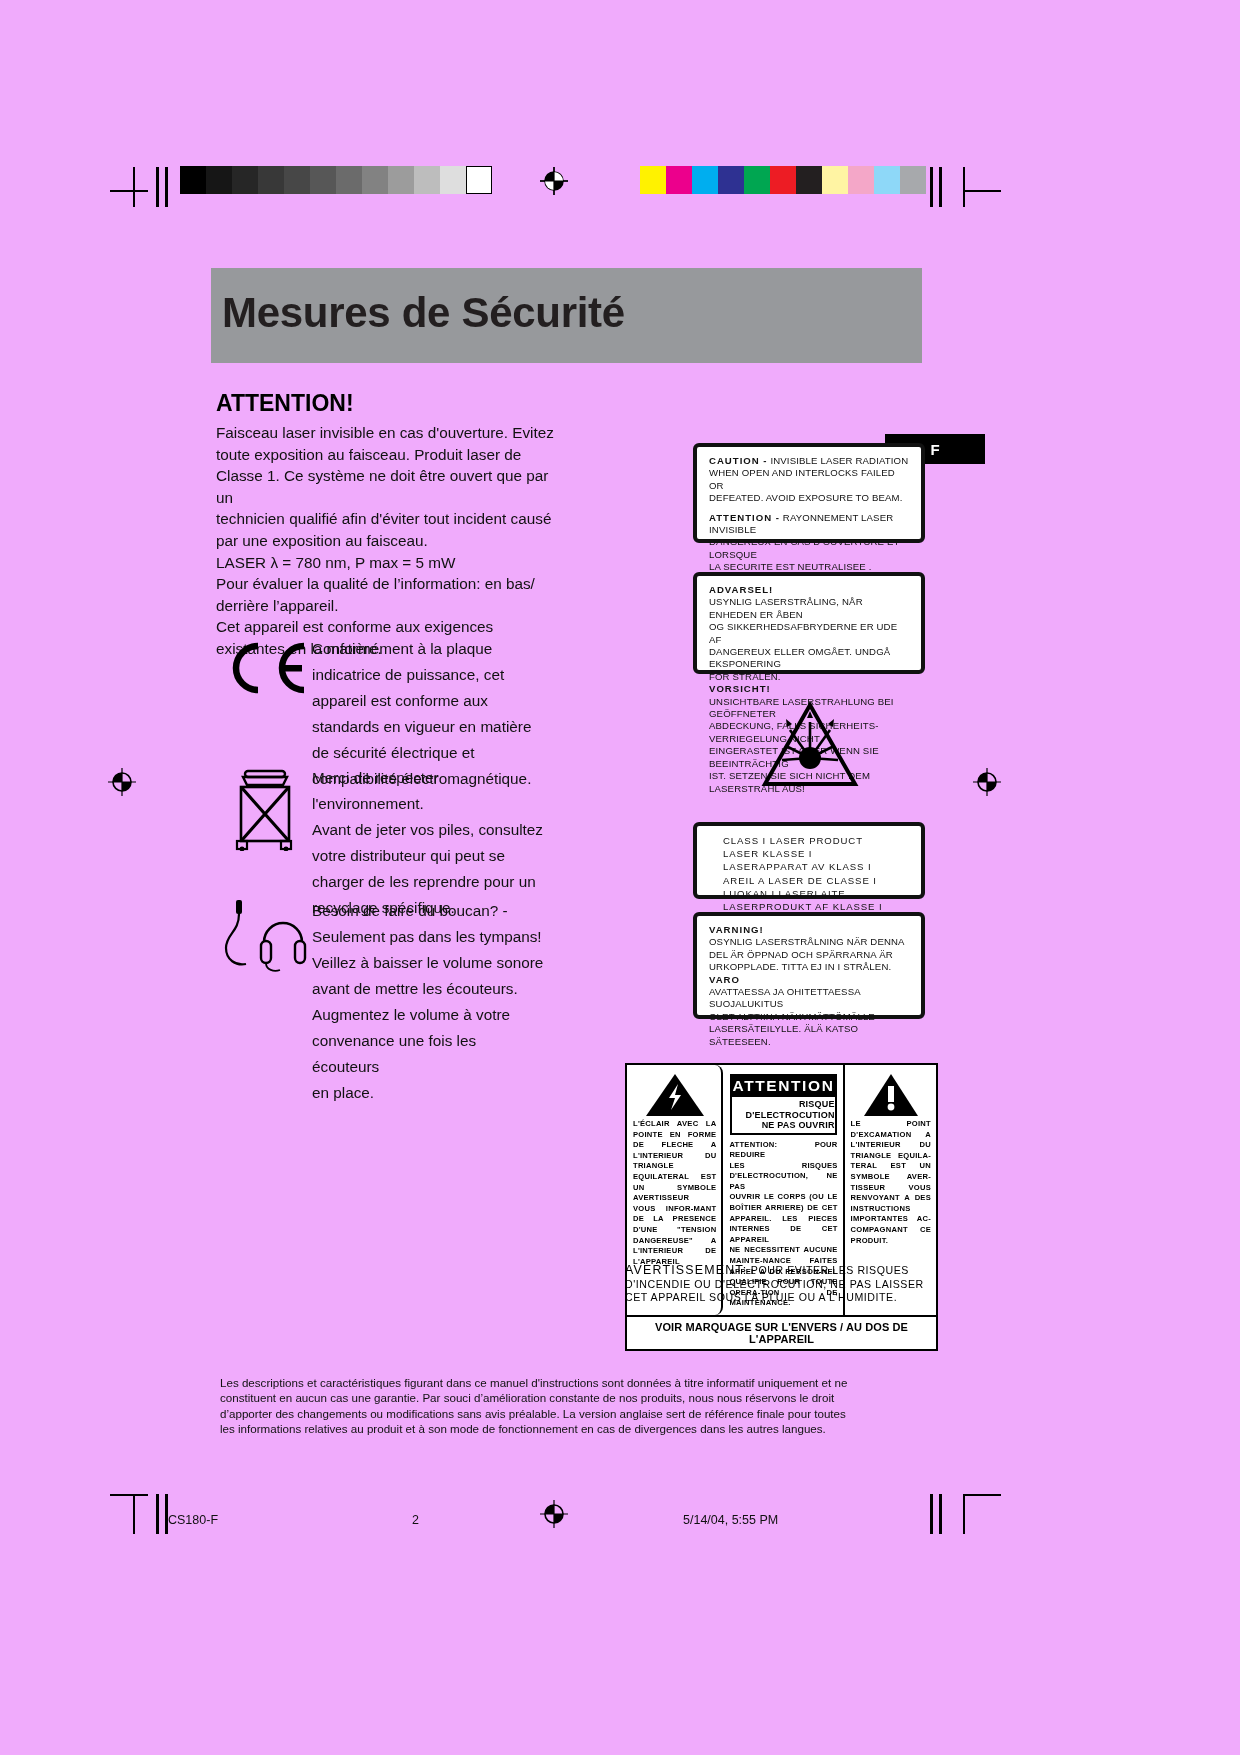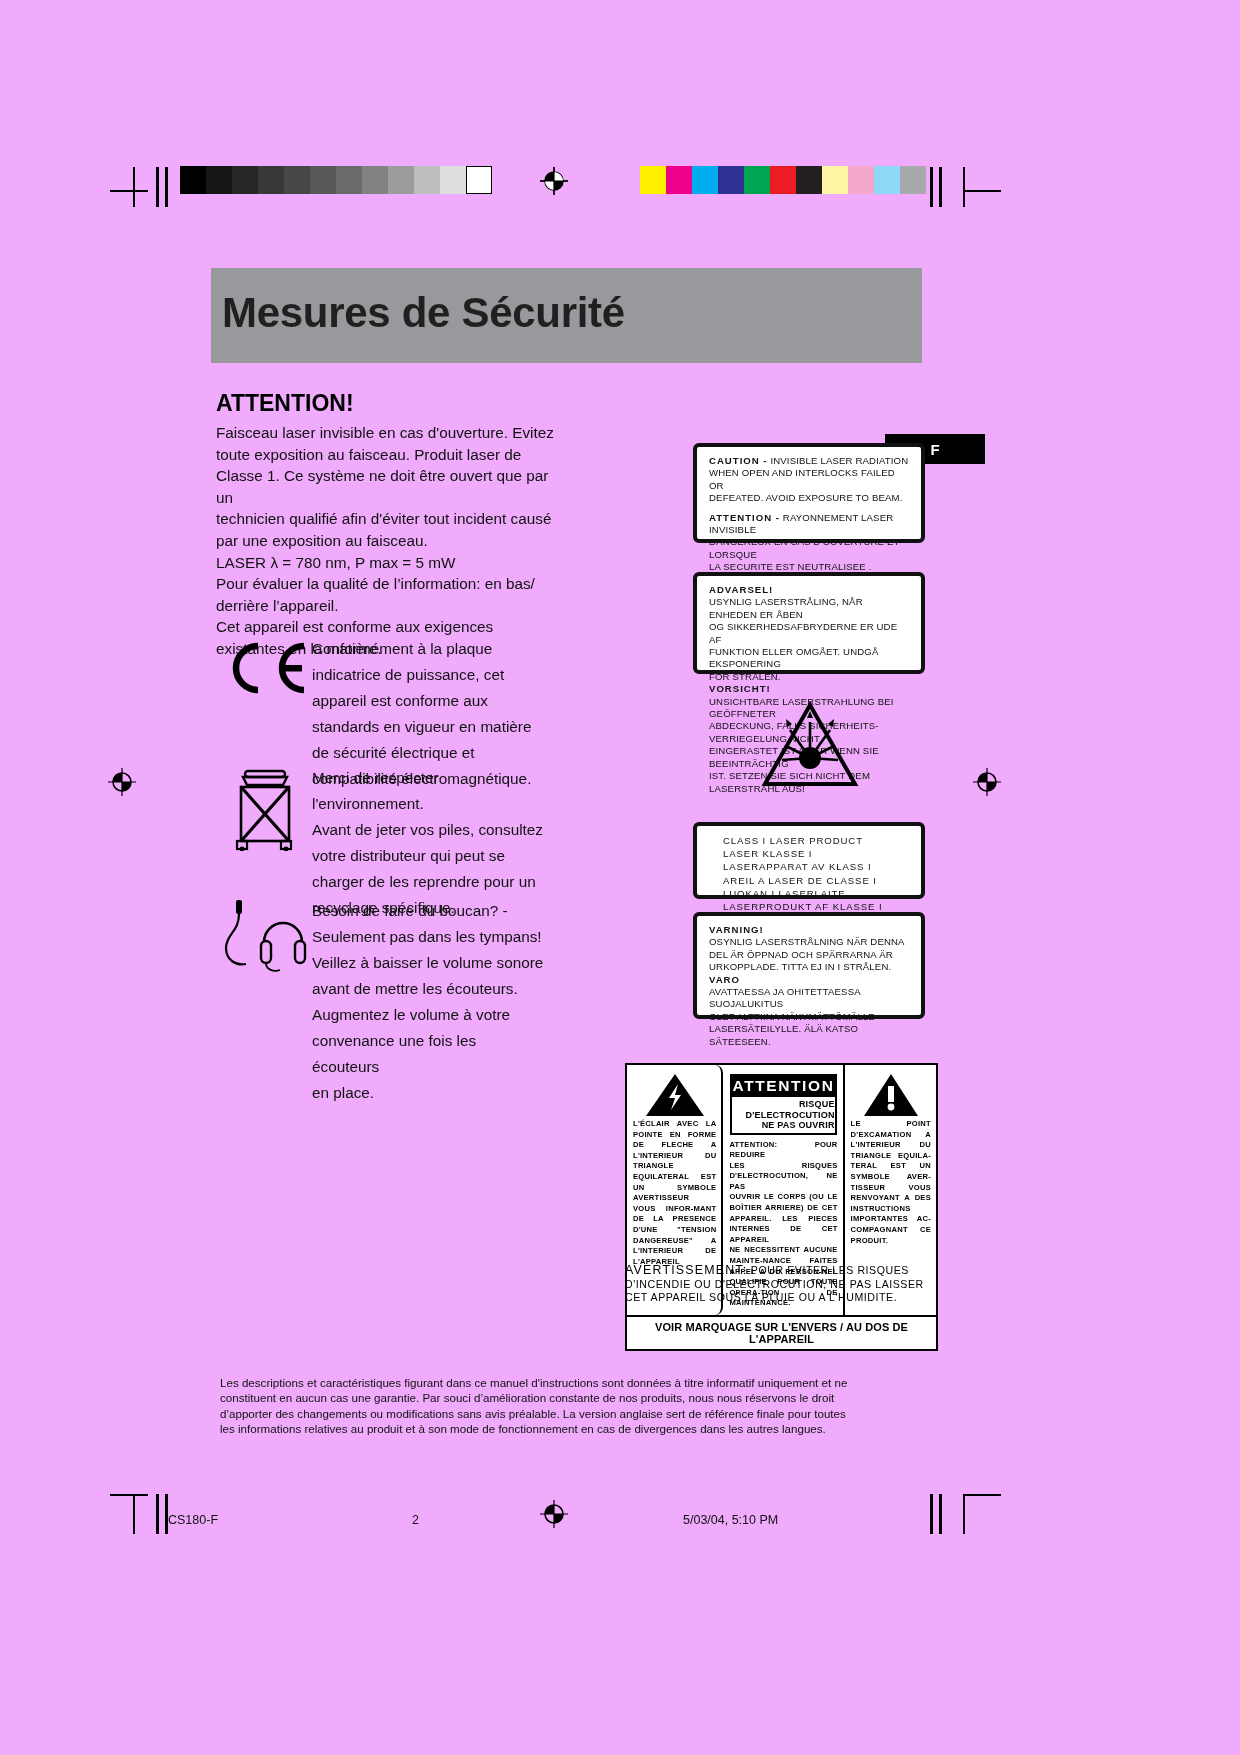--- a/index.html
+++ b/index.html
@@ -431,21 +431,21 @@
 DANGEREUX EN CAS D’OUVERTURE ET LORSQUE
 LA SECURITE EST NEUTRALISEE .
 EXPOSITION DANGEREUSE AU FAISCEAU.</span></p>
     </div>
   </div>
 
   <div class="rbox box-advarsel">
     <div class="inner">
       <p><b>ADVARSEL!</b><br><span>USYNLIG LASERSTRÅLING, NÅR ENHEDEN ER ÅBEN
 OG SIKKERHEDSAFBRYDERNE ER UDE AF
-FUNKTION ELLER OMGÅET. UNDGÅ EKSPONERING
+DANGEREUX ELLER OMGÅET. UNDGÅ EKSPONERING
 FOR STRÅLEN.</span></p>
       <p><b>VORSICHT!</b><br><span>UNSICHTBARE LASERSTRAHLUNG BEI  GEÖFFNETER
 ABDECKUNG, FALLS SICHERHEITS-VERRIEGELUNG NICHT
 EINGERASTET IST ODER WENN SIE BEEINTRÄCHTIG
 IST. SETZEN SIE SICH NICHT DEM LASERSTRAHL AUS!</span></p>
     </div>
   </div>
 
   <div class="laser-tri">
     <svg width="100" height="90" viewBox="0 0 100 90">
@@ -577,15 +577,15 @@
   <div class="crop crop-v" style="left:156px; top:1494px; width:3px; height:40px;"></div>
   <div class="crop crop-v" style="left:165px; top:1494px; width:3px; height:40px;"></div>
 
   <div class="crop crop-v" style="left:930px; top:1494px; width:3px; height:40px;"></div>
   <div class="crop crop-v" style="left:939px; top:1494px; width:3px; height:40px;"></div>
   <div class="crop crop-v" style="left:963px; top:1494px; width:2px; height:40px;"></div>
   <div class="crop crop-h" style="left:963px; top:1494px; width:38px;"></div>
 
   <div class="footer-item foot-left">CS180-F</div>
   <div class="footer-item foot-page">2</div>
-  <div class="footer-item foot-date">5/03/04, 5:10 PM</div>
+  <div class="footer-item foot-date">5/14/04, 5:55 PM</div>
 
 </div>
 
 </body></html>

